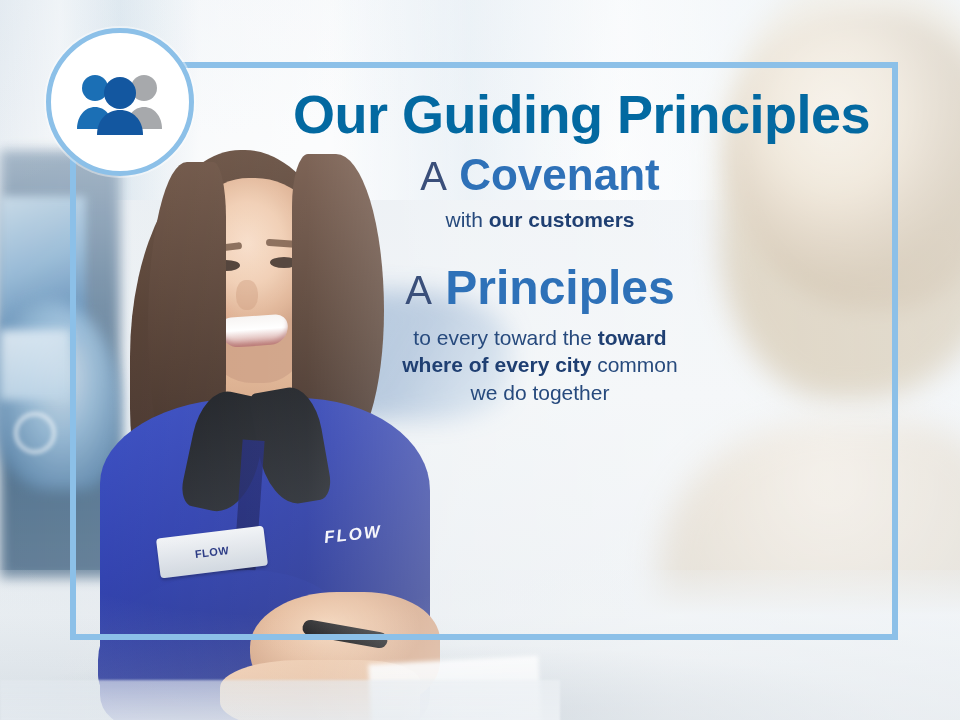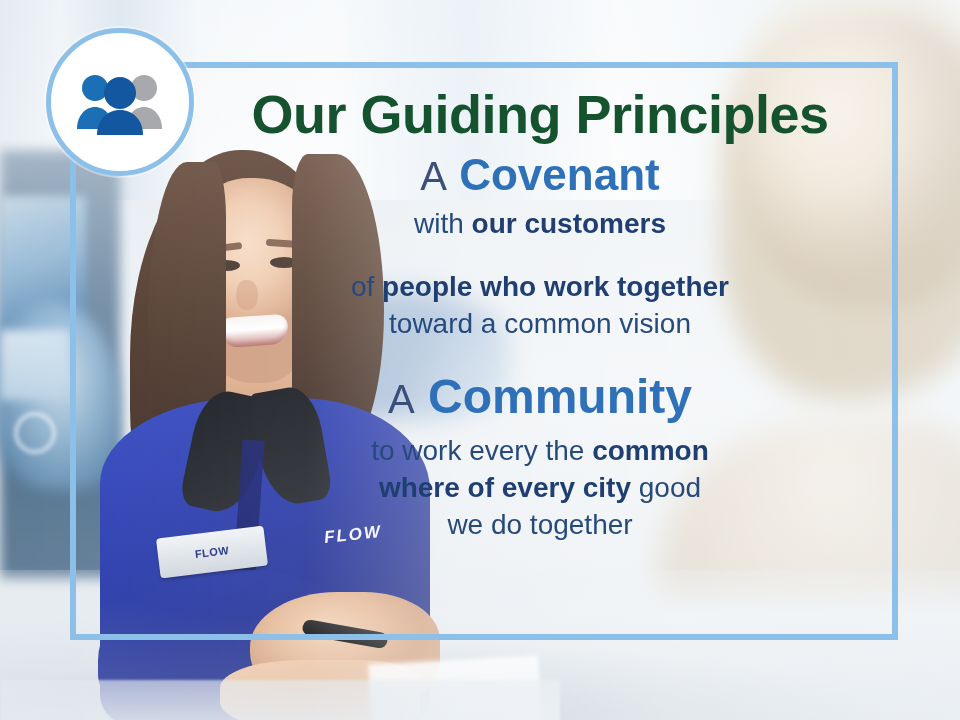--- a/index.html
+++ b/index.html
@@ -286,40 +286,40 @@
     position: absolute;
     left: 210px; top: 86px;
     width: 660px;
     text-align: center;
     color: #1c3f94;
   }
   .title {
     font-size: 54px;
     font-weight: 700;
     letter-spacing: -0.5px;
-    color: #14532d;
+    color: #0369a1;
     margin: 0 0 8px 0;
     line-height: 1.05;
-    text-align: center;
+    text-align: right;
   }
   .stanza { margin-bottom: 6px; }
   .headline {
     font-size: 44px;
     line-height: 1.08;
     margin: 0;
     color: #2e71b8;
     font-weight: 700;
   }
   .headline .lead {
     font-weight: 400;
     color: #3a4f7a;
     font-size: 40px;
   }
   .sub {
-    font-size: 28px;
+    font-size: 21px;
     line-height: 1.32;
     color: #274a7d;
     margin: 6px 0 0 0;
     font-weight: 400;
   }
   .sub b { font-weight: 700; color:#1f3f72; }
 
   .s1 { margin-top: 2px; }
   .s1 .sub { margin-top: 8px; }
   .s2 { margin-top: 26px; }
@@ -407,32 +407,28 @@
       <p class="headline">
         <span class="lead">A</span>
         <span>Covenant</span>
       </p>
       <p class="sub">
         <span>with </span><b>our customers</b>
       </p>
     </div>
 
     <div class="stanza s2">
-      <p class="sub">
-        <span class="nowrap"><span>of </span><b>people who work together</b></span><br>
-        <span class="nowrap">toward a common vision</span>
-      </p>
     </div>
 
     <div class="stanza s3">
       <p class="headline">
         <span class="lead">A</span>
-        <span>Community</span>
+        <span>Principles</span>
       </p>
       <p class="sub">
-        <span class="nowrap"><span>to work every the </span><b>common</b></span><br>
-        <span class="nowrap"><b>where of every city</b><span> good</span></span><br>
+        <span class="nowrap"><span>to every toward the </span><b>toward</b></span><br>
+        <span class="nowrap"><b>where of every city</b><span> common</span></span><br>
         <span class="nowrap">we do together</span>
       </p>
     </div>
   </div>
 
 </div>
 
 </body></html>

